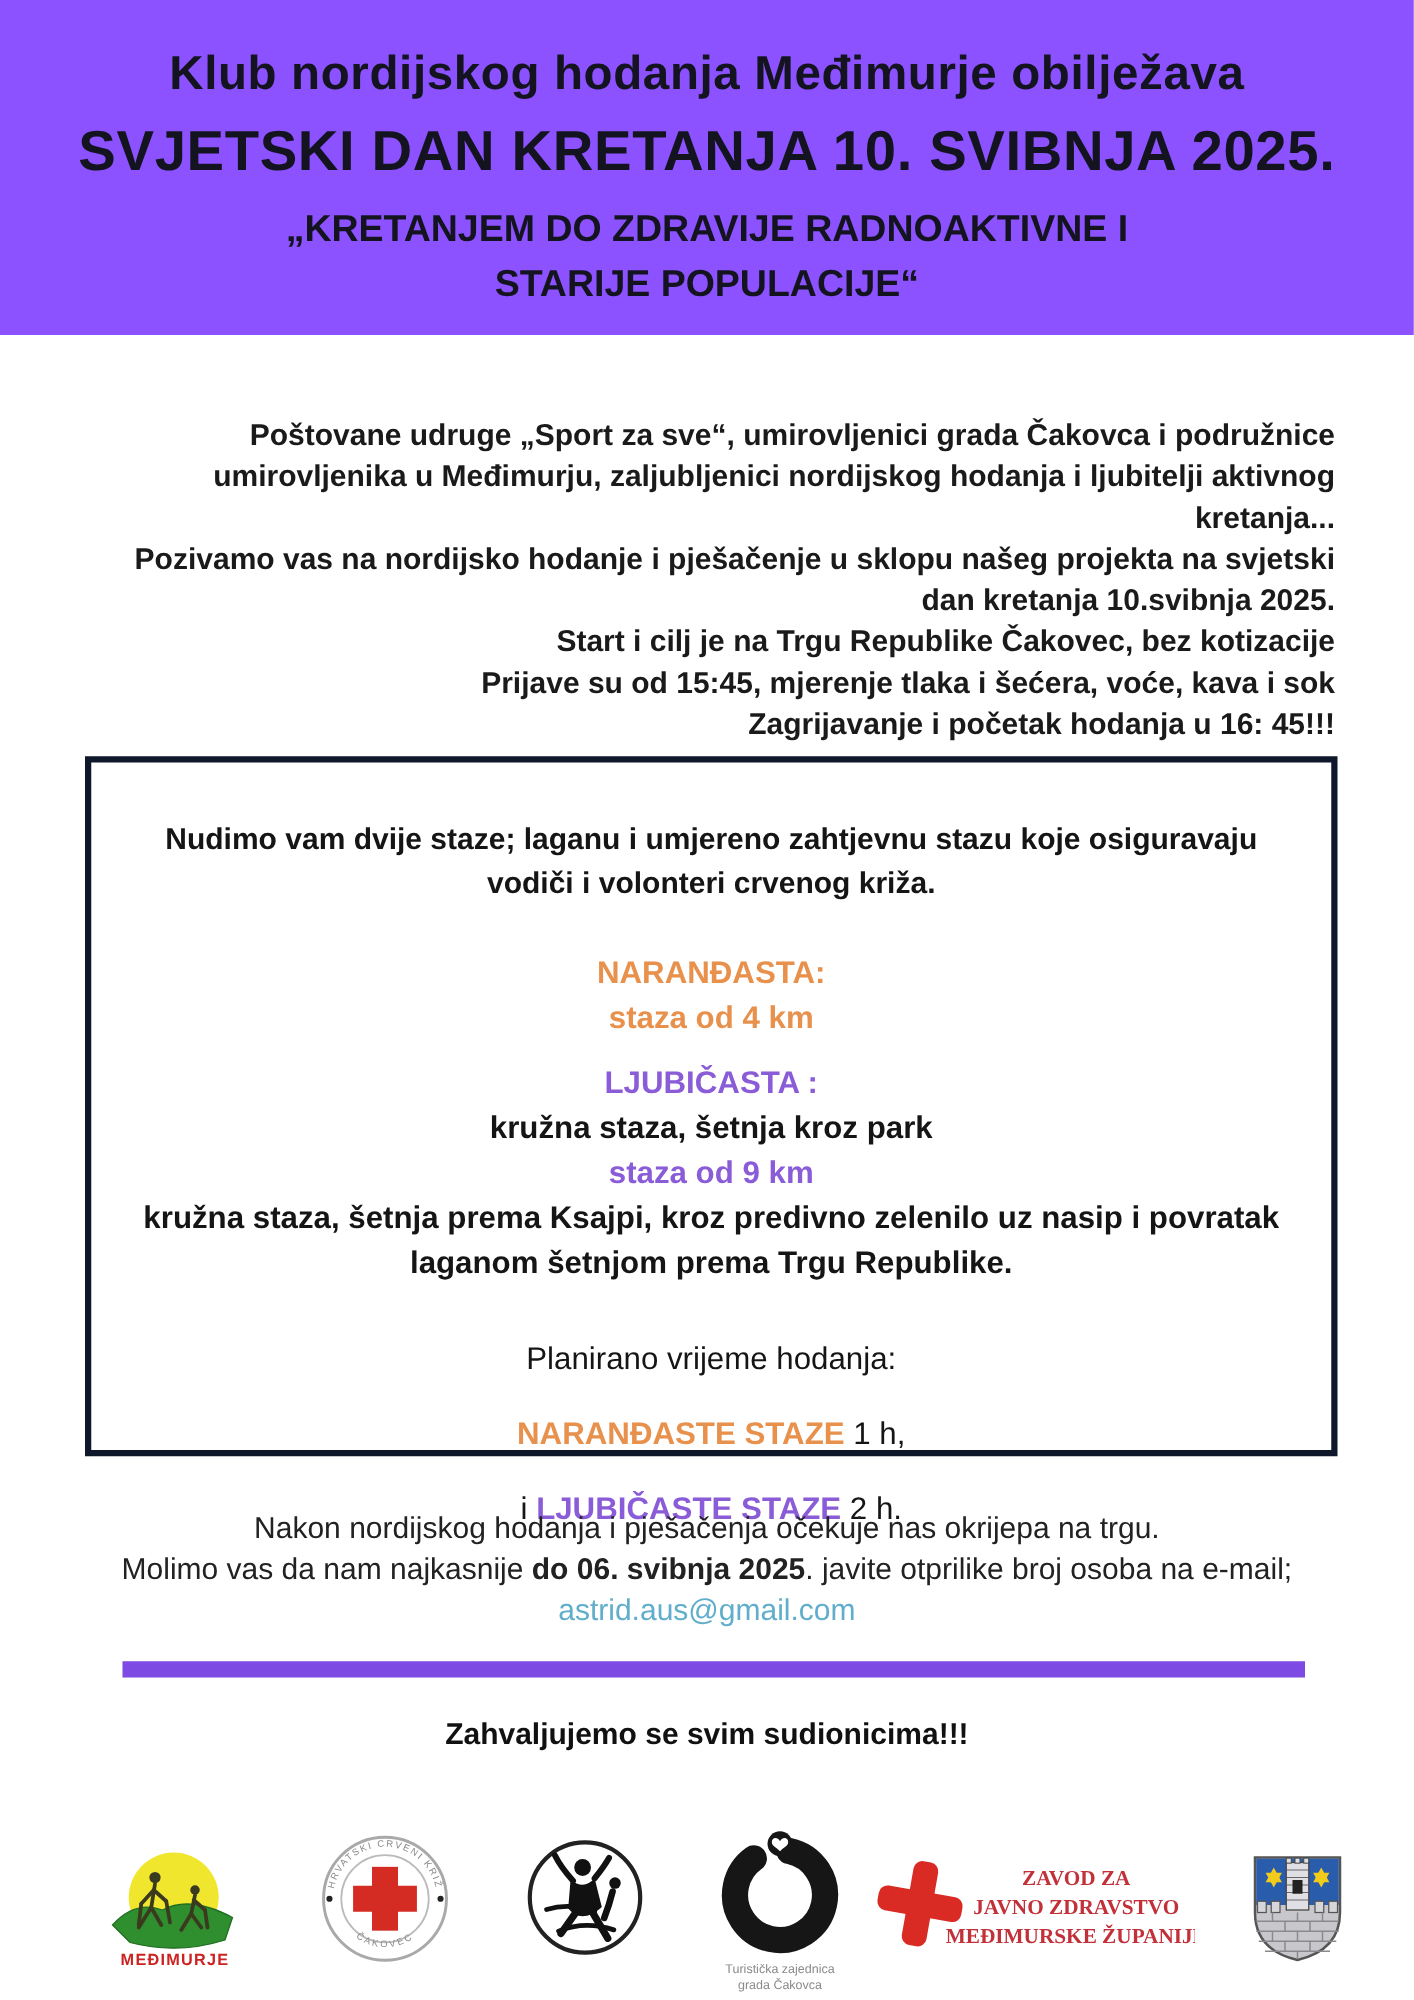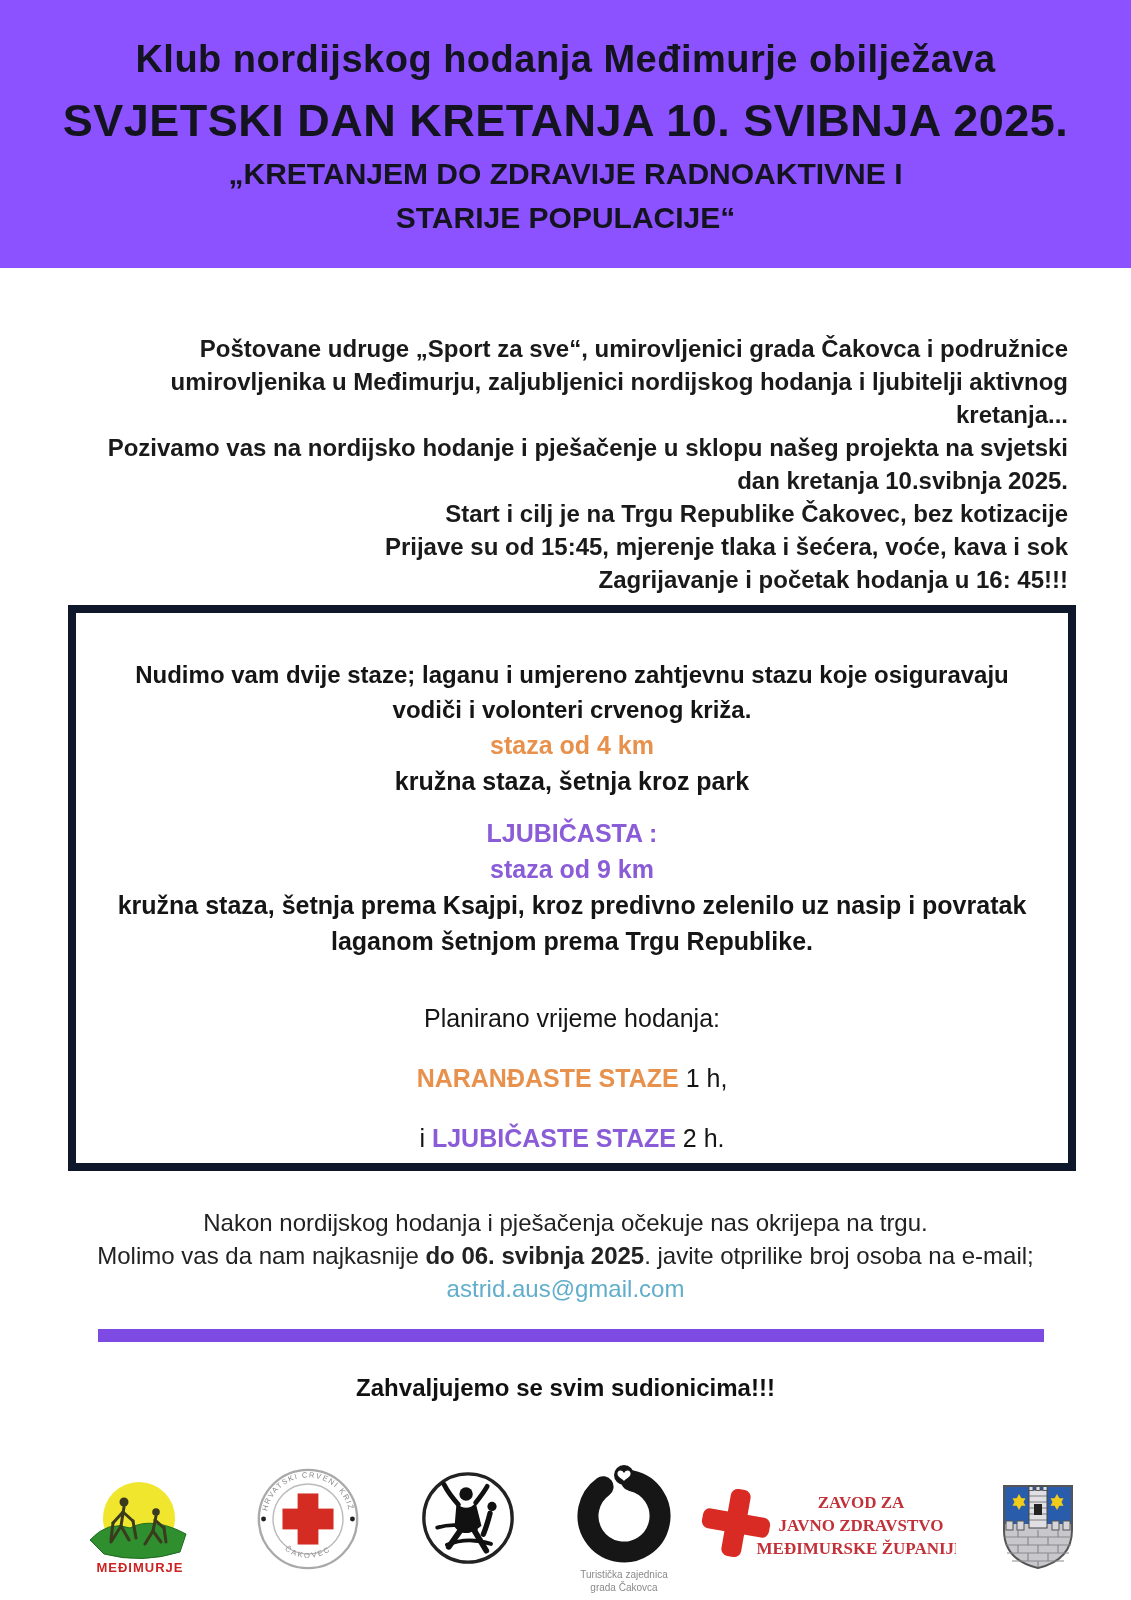--- a/index.html
+++ b/index.html
@@ -8,32 +8,32 @@
     font-family:"Liberation Sans","DejaVu Sans",sans-serif;color:#151515;
     overflow:hidden;
   }
   
   .header-band{
     position:absolute;top:0;left:0;width:1131px;height:268px;
     background:#8C52FF;text-align:center;color:#141420;
   }
   .header-line1{padding-top:38px;font-size:38px;font-weight:700;letter-spacing:.5px;}
   .header-line2{margin-top:14px;font-size:45px;font-weight:800;letter-spacing:.5px;}
-  .header-line3{margin-top:10px;font-size:30px;font-weight:800;}
+  .header-line3{margin-top:20px;font-size:30px;font-weight:800;}
   .header-line4{margin-top:10px;font-size:30px;font-weight:800;}
   
   .intro-block{
     position:absolute;top:332px;left:63px;width:1005px;text-align:right;
     font-size:24px;font-weight:700;line-height:33px;color:#1a1a1a;
   }
   .intro-block p{margin:0;}
   
   .routes-box{
     position:absolute;left:68px;top:605px;width:992px;height:550px;
-    border:8px solid #0f172a;background:#ffffff;text-align:center;
+    border:5px solid #0f172a;background:#ffffff;text-align:center;
   }
   .box-intro{
     margin:44px auto 0 auto;width:930px;font-size:24px;font-weight:700;line-height:35px;
   }
   .route-line{font-size:25px;font-weight:700;line-height:36px;margin:0;}
   .orange-text{color:#E8914D;}
   .purple-text{color:#8A5CD8;}
   .route-orange-title{margin-top:36px;}
   .route-purple-title{margin-top:16px;}
   .route-desc{width:960px;margin:0 auto;}
@@ -74,24 +74,25 @@
   <p>Poštovane udruge „Sport za sve“, umirovljenici grada Čakovca i podružnice umirovljenika u Međimurju, zaljubljenici nordijskog hodanja i ljubitelji aktivnog kretanja...</p>
   <p>Pozivamo vas na nordijsko hodanje i pješačenje u sklopu našeg projekta na svjetski dan kretanja 10.svibnja 2025.</p>
   <p>Start i cilj je na Trgu Republike Čakovec, bez kotizacije</p>
   <p>Prijave su od 15:45, mjerenje tlaka i šećera, voće, kava i sok</p>
   <p>Zagrijavanje i početak hodanja u 16: 45!!!</p>
 </div>
 
 <div class="routes-box">
   <p class="box-intro">Nudimo vam dvije staze; laganu i umjereno zahtjevnu stazu koje osiguravaju vodiči i volonteri crvenog križa.</p>
 
+  <p class="route-line orange-text route-orange-title">NARANĐASTA:</p>
   <p class="route-line orange-text">staza  od 4 km</p>
+  <p class="route-line purple-text route-purple-title">LJUBIČASTA :</p>
+
   <p class="route-line route-desc">kružna staza, šetnja kroz park</p>
-
-  <p class="route-line purple-text route-purple-title">LJUBIČASTA :</p>
   <p class="route-line purple-text">staza od 9 km</p>
   <p class="route-line route-desc">kružna staza, šetnja prema Ksajpi, kroz predivno zelenilo uz nasip i povratak laganom šetnjom prema Trgu Republike.</p>
 
   <p class="planned-heading">Planirano vrijeme hodanja:</p>
   <p class="planned-line"><span class="lbl orange-text">NARANĐASTE STAZE</span><span> 1 h,</span></p>
   <p class="planned-line"><span>i </span><span class="lbl purple-text">LJUBIČASTE STAZE</span><span> 2 h.</span></p>
 </div>
 
 <div class="closing-block">
   <p>Nakon nordijskog hodanja i pješačenja očekuje nas okrijepa na trgu.</p>

